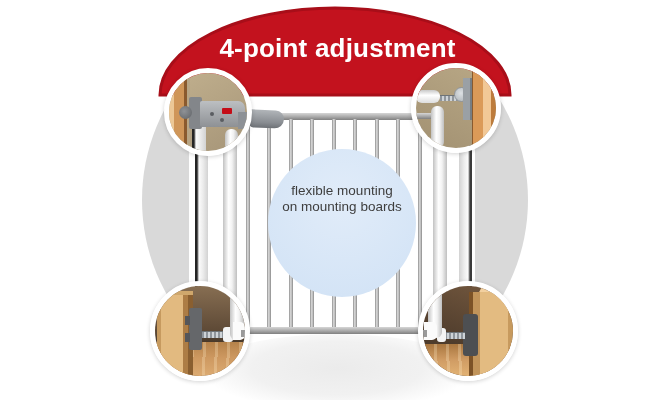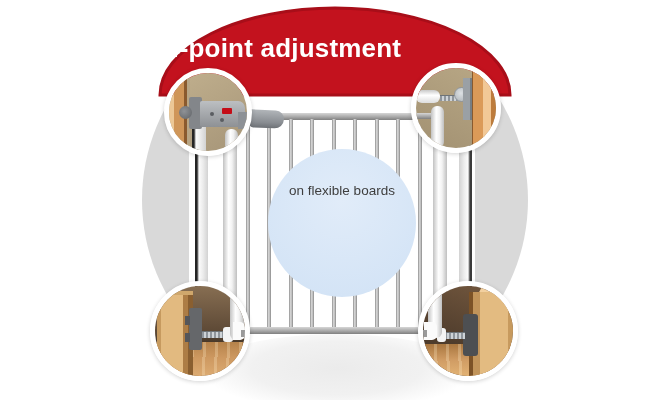--- a/index.html
+++ b/index.html
@@ -12,21 +12,21 @@
 
   
   .gray-circle { left:142px; top:7px; width:386px; height:386px; border-radius:50%; background:#d9d9d9; }
   
   .white-panel { left:189px; top:58px; width:286px; height:342px; background:#ffffff; }
   .floor-shadow { left:203px; top:334px; width:268px; height:76px; border-radius:50%;
     background:radial-gradient(ellipse at 50% 45%, #ebebeb 0%, #f1f1f1 45%, rgba(255,255,255,0) 72%); }
 
   
   .dome-svg { left:0; top:0; }
-  .banner-title { left:165px; top:33px; width:345px; text-align:left;
+  .banner-title { left:165px; top:33px; width:345px; text-align:center;
     font-size:26px; font-weight:bold; color:#ffffff; letter-spacing:.2px; }
 
   
   .rod { width:13px; background:linear-gradient(90deg,#242424 0 2px,#fbfbfb 4px,#ececec 8px,#d2d2d2); }
   .rod-left  { left:195px; top:132px; height:198px; }
   .rod-right { left:459px; top:136px; height:190px;
     background:linear-gradient(270deg,#3a3a3a 0 2px,#fbfbfb 4px,#ececec 8px,#d2d2d2); }
 
   
   .hbar { height:7px; border-radius:3px; background:linear-gradient(180deg,#d6d6d6,#a8a8a8 55%,#7f7f7f); }
@@ -151,21 +151,22 @@
   <div class="abs vbar" style="left:353px"></div>
   <div class="abs vbar" style="left:375px"></div>
   <div class="abs vbar" style="left:396px"></div>
   <div class="abs vbar" style="left:418px"></div>
   <div class="abs hbar gate-bottom-bar"></div>
   <div class="abs handle"></div>
   <div class="abs tube tube-left"></div>
   <div class="abs tube tube-right"></div>
 
   <div class="abs bubble">
-    <div class="bubble-line">on flexible boards</div>
+    <div class="bubble-line">flexible mounting</div>
+    <div class="bubble-line">on mounting boards</div>
   </div>
 
   <div class="abs callout c-tl">
     <div class="abs c-tl-bg"></div>
     <div class="abs c-tl-wood"></div>
     <div class="abs c-tl-rod"></div>
     <div class="abs c-tl-tube minitube"></div>
     <div class="abs c-tl-plate"></div>
     <div class="abs c-tl-arm"></div>
     <div class="abs c-tl-knob"></div>

